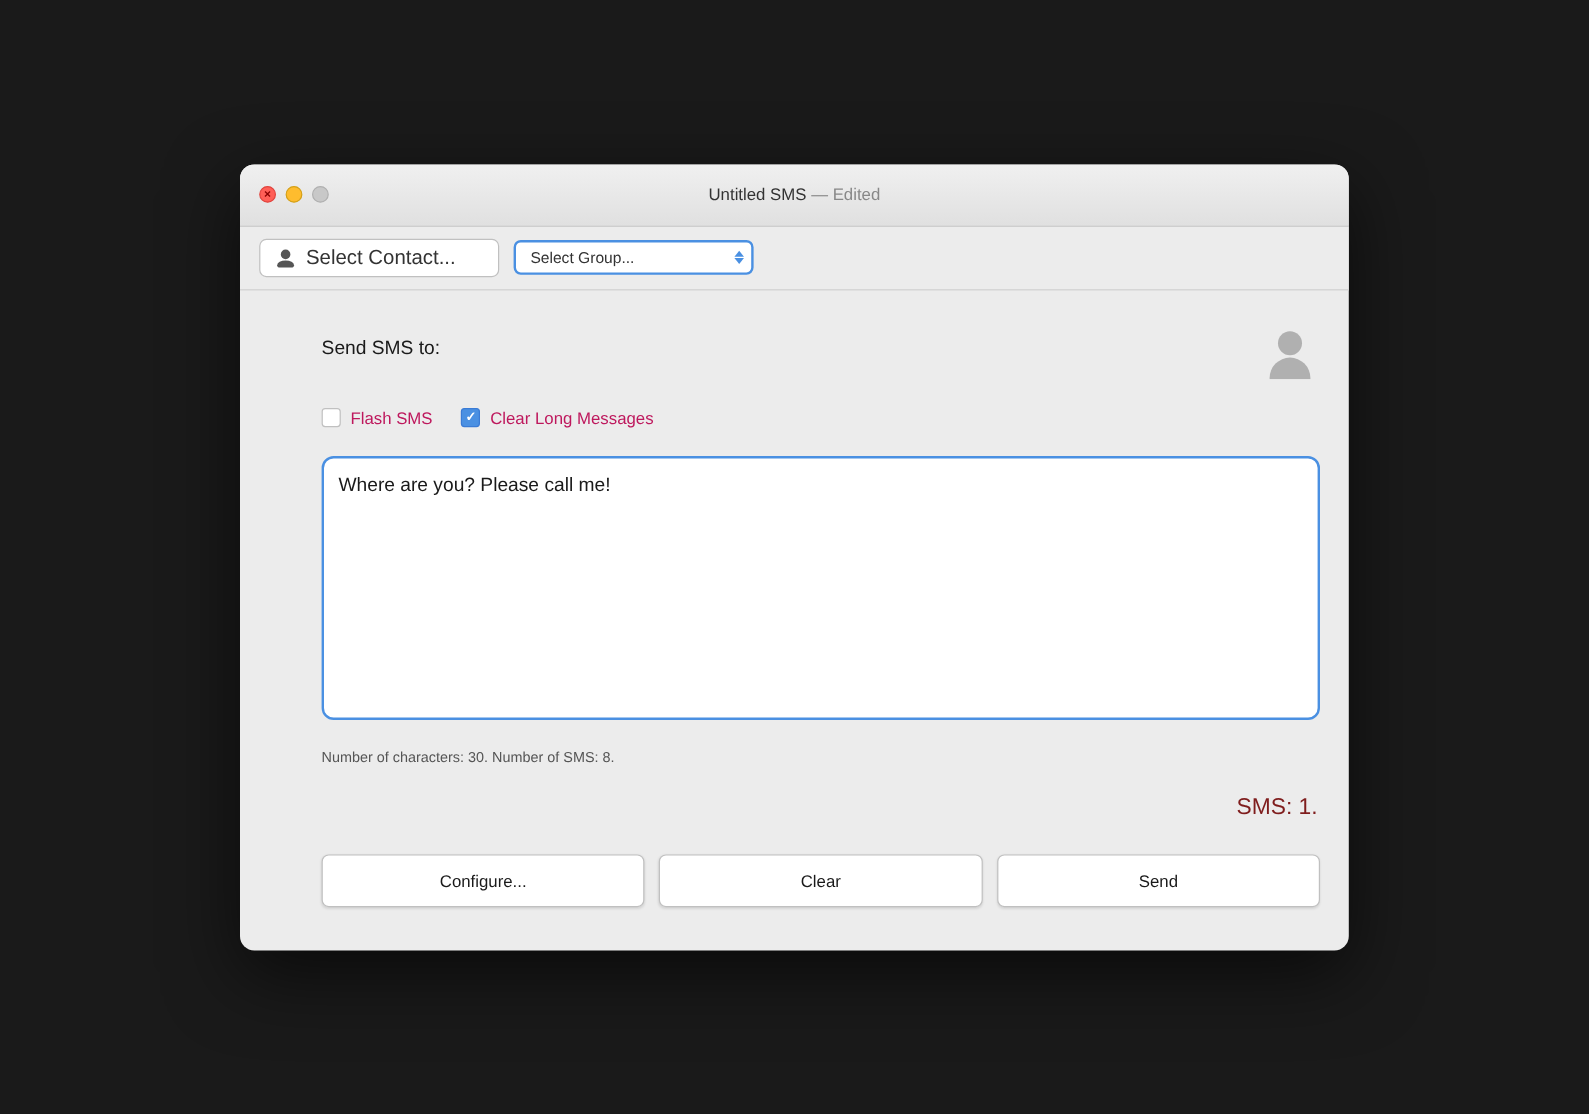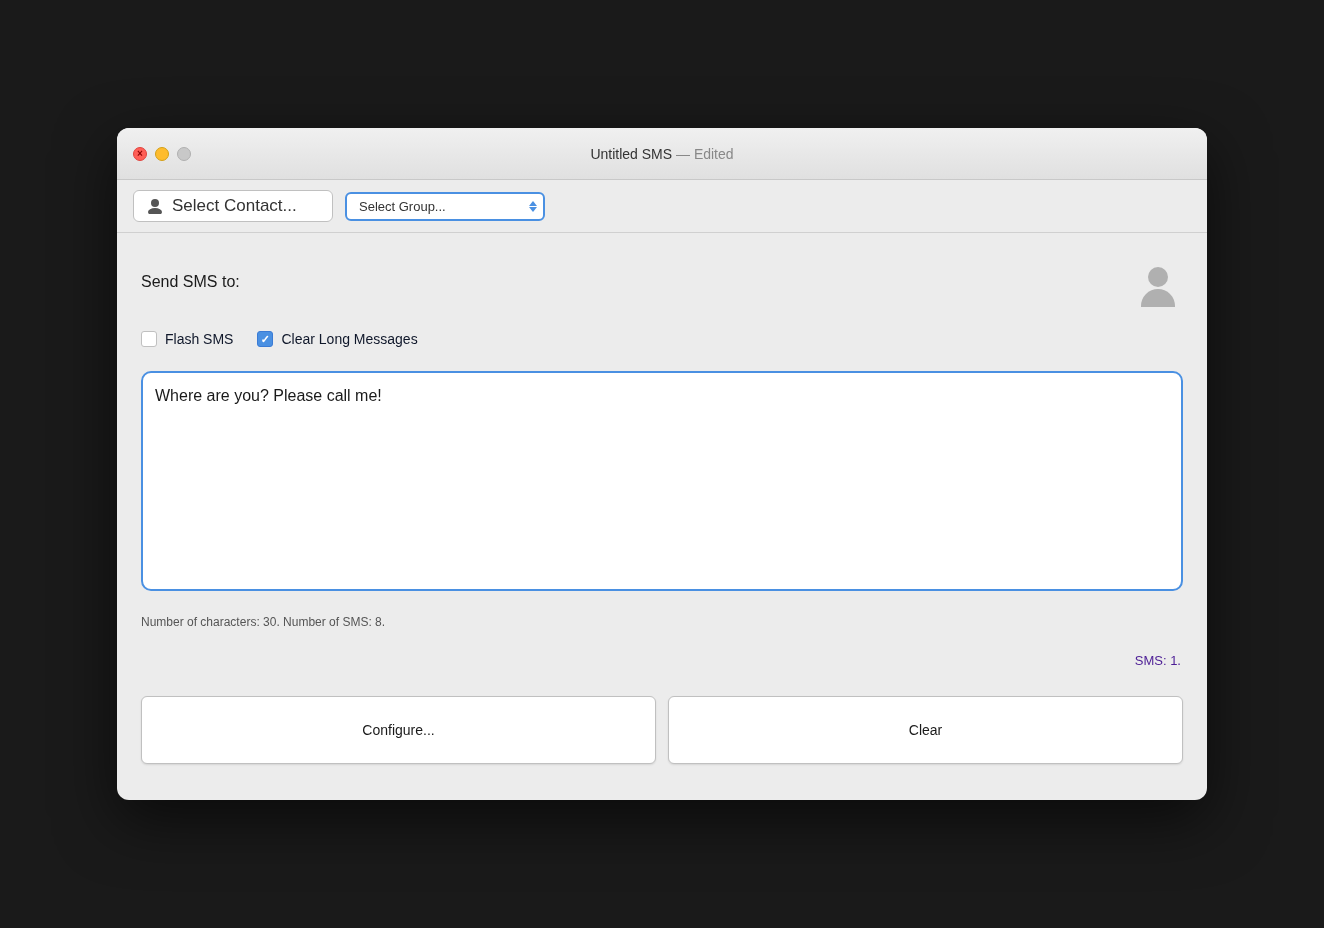--- a/index.html
+++ b/index.html
@@ -12,21 +12,21 @@
       background: #1a1a1a;
       width: 1324px;
       height: 928px;
       display: flex;
       align-items: center;
       justify-content: center;
       font-family: -apple-system, BlinkMacSystemFont, "San Francisco", "Helvetica Neue", Helvetica, Arial, sans-serif;
     }
 
     .window {
-      width: 1090px;
+      width: 924px;
       background: #ececec;
       border-radius: 12px;
       box-shadow: 0 20px 60px rgba(0,0,0,0.6);
       overflow: hidden;
       display: flex;
       flex-direction: column;
     }
 
     .titlebar {
       background: linear-gradient(to bottom, #f0f0f0, #e0e0e0);
@@ -164,20 +164,21 @@
     .select-arrows .arrow-down {
       border-top: 5px solid #4a90e2;
     }
 
     .content {
       padding: 24px 24px 20px 24px;
       flex: 1;
       display: flex;
       flex-direction: column;
       gap: 24px;
+      margin-left: 44px;
     }
 
     .recipient-row {
       display: flex;
       align-items: center;
       justify-content: space-between;
     }
 
     .send-to-label {
       font-size: 16px;
@@ -214,21 +215,21 @@
       display: flex;
       align-items: center;
       gap: 24px;
     }
 
     .checkbox-label {
       display: flex;
       align-items: center;
       gap: 8px;
       font-size: 14px;
-      color: #0f172a;
+      color: #be185d;
       cursor: pointer;
     }
 
     .checkbox {
       width: 16px;
       height: 16px;
       border: 1px solid #c0c0c0;
       border-radius: 3px;
       background: white;
       display: flex;
@@ -270,36 +271,36 @@
     }
 
     .bottom-row {
       display: flex;
       align-items: center;
       justify-content: flex-end;
       padding-right: 2px;
     }
 
     .sms-count {
-      font-size: 13px;
-      color: #4c1d95;
+      font-size: 19px;
+      color: #7f1d1d;
     }
 
     .buttons-row {
       display: flex;
       align-items: center;
       gap: 12px;
       padding: 4px 0 16px 0;
     }
 
     .action-button {
       background: white;
       border: 1px solid #c0c0c0;
       border-radius: 6px;
-      padding: 25px 0;
+      padding: 13px 0;
       font-size: 14px;
       color: #1a1a1a;
       cursor: pointer;
       flex: 1;
       text-align: center;
       box-shadow: 0 1px 2px rgba(0,0,0,0.1);
     }
   </style>
 </head>
 <body>
@@ -367,15 +368,16 @@
 
     <div class="char-count">Number of characters: 30. Number of SMS: 8.</div>
 
     <div class="bottom-row">
       <span class="sms-count">SMS: 1.</span>
     </div>
 
     <div class="buttons-row">
       <button class="action-button">Configure...</button>
       <button class="action-button">Clear</button>
+      <button class="action-button">Send</button>
     </div>
   </div>
 </div>
 
 </body></html>

